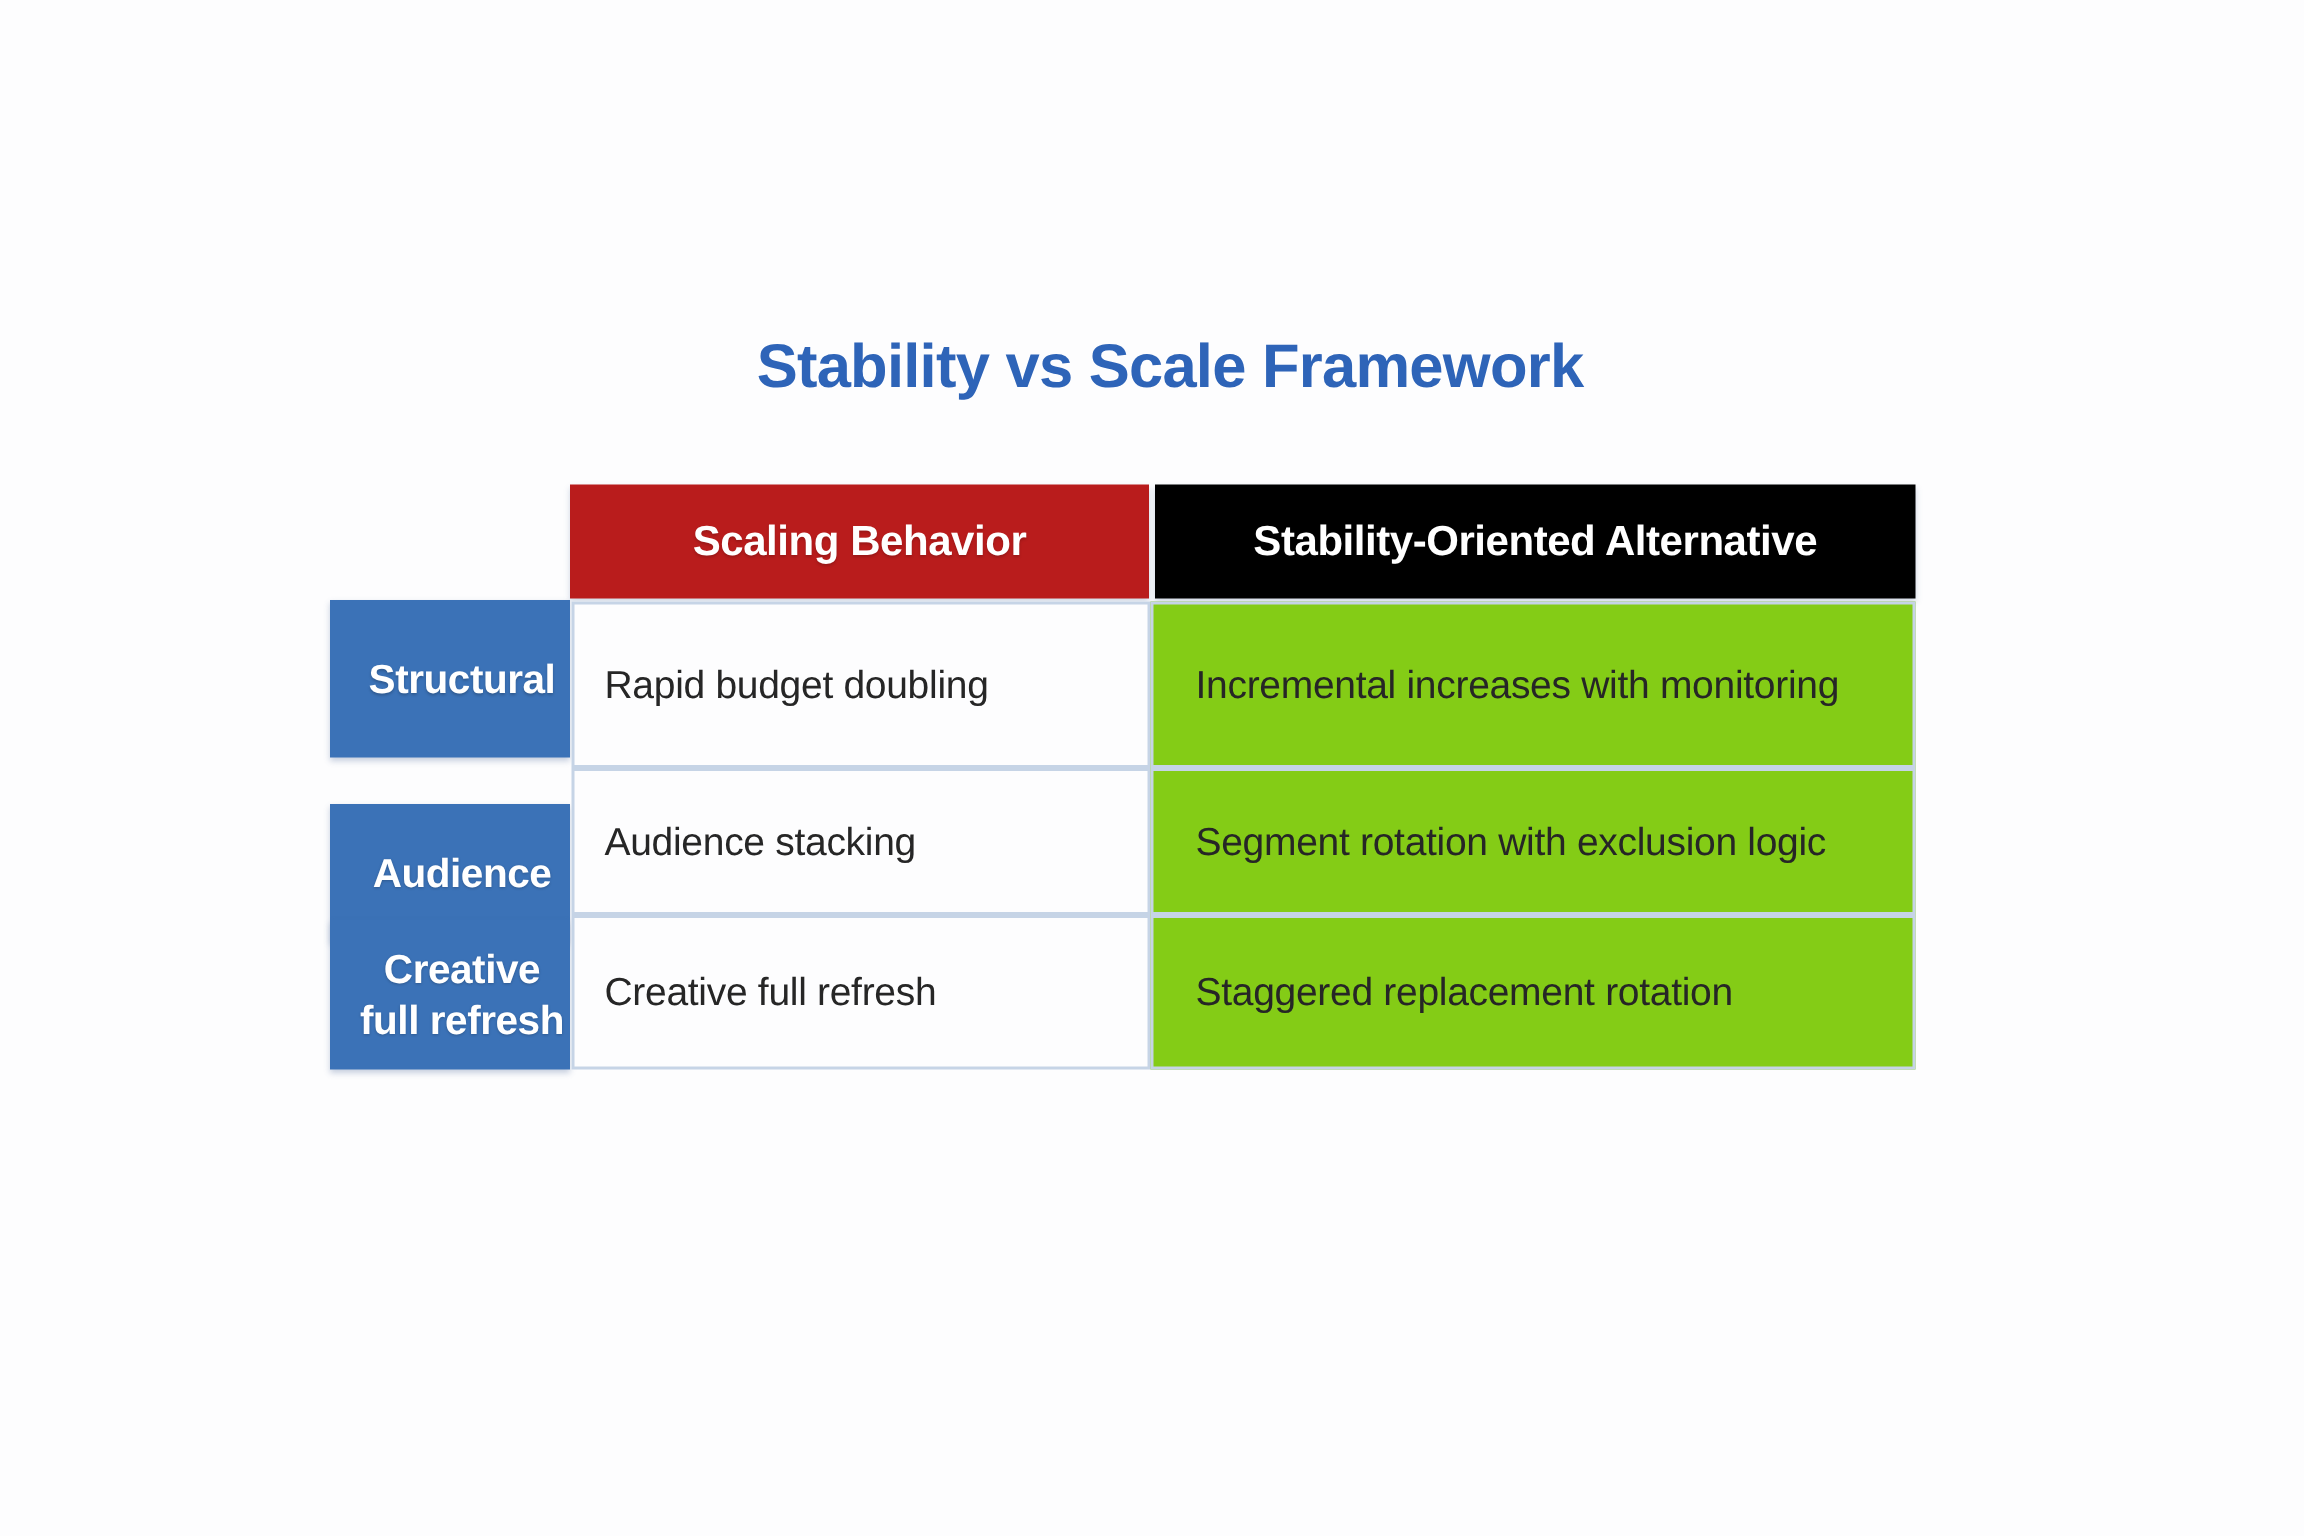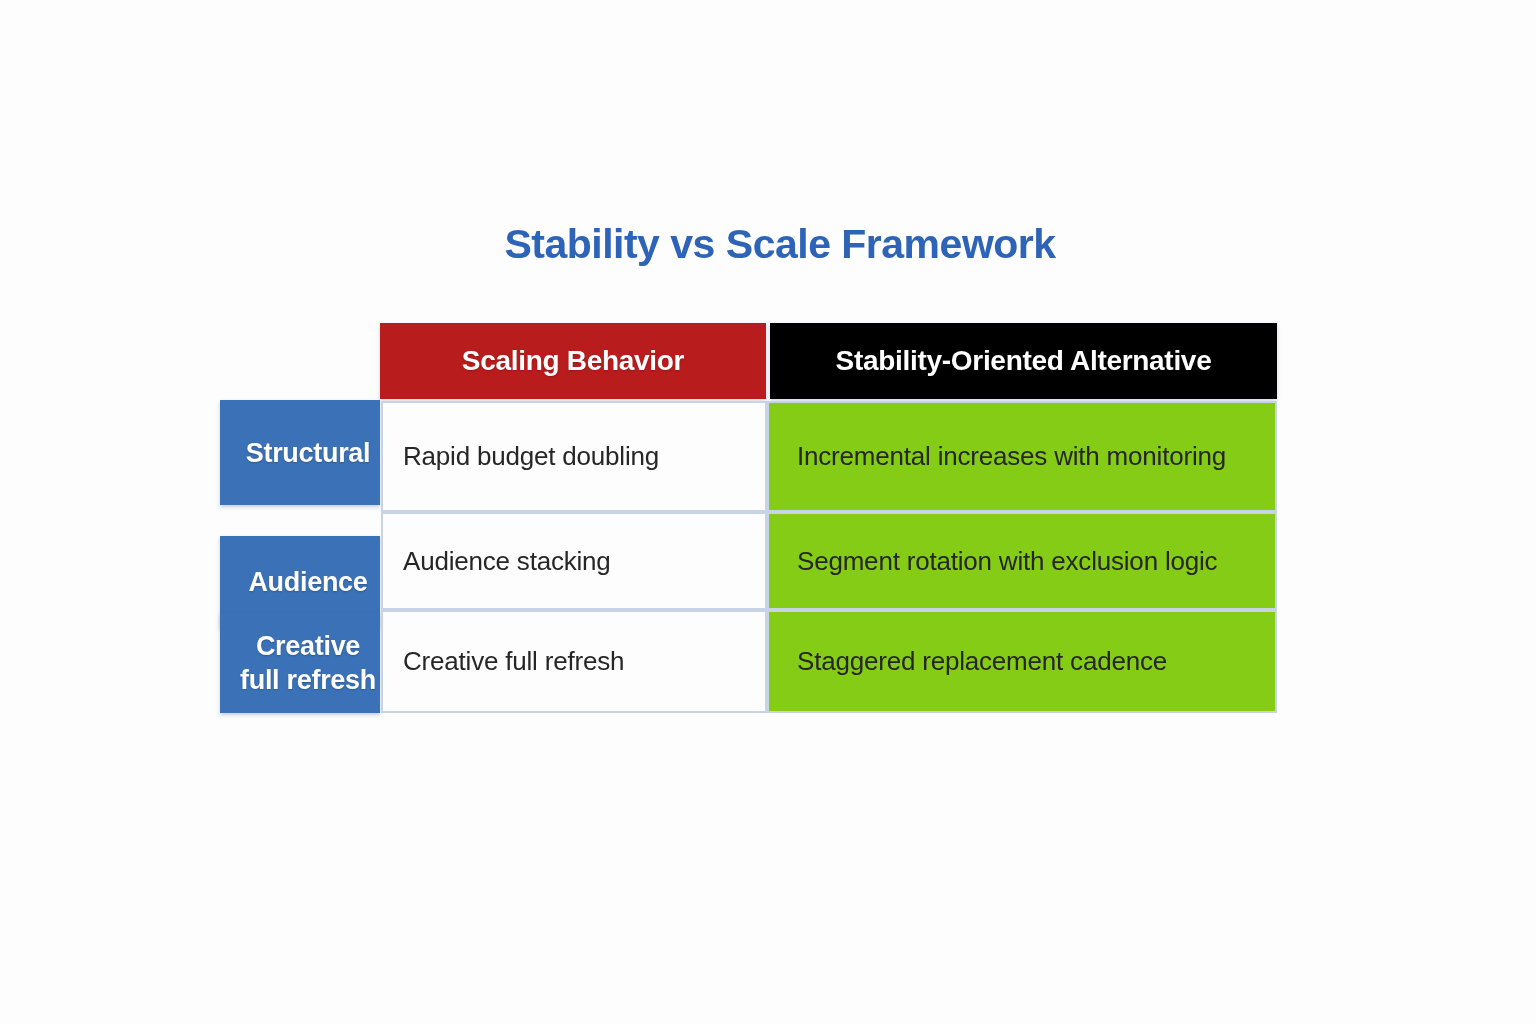--- a/index.html
+++ b/index.html
@@ -121,17 +121,17 @@
       <span>Segment rotation with exclusion logic</span>
     </div>
 
     <div class="cellbox rowhead rowhead-3">
       <span>Creative full refresh</span>
     </div>
     <div class="cellbox datacell col-scaling row-3">
       <span>Creative full refresh</span>
     </div>
     <div class="cellbox datacell col-alt row-3">
-      <span>Staggered replacement cadence</span>
+      <span>Staggered replacement rotation</span>
     </div>
 
   </div>
 </div>
 
 </body></html>

